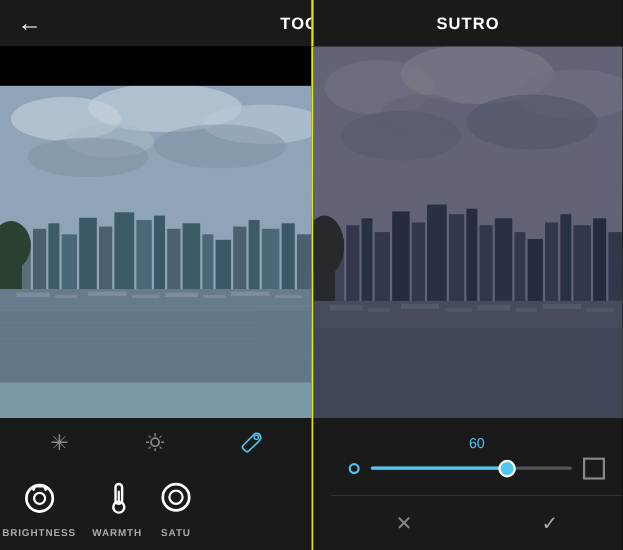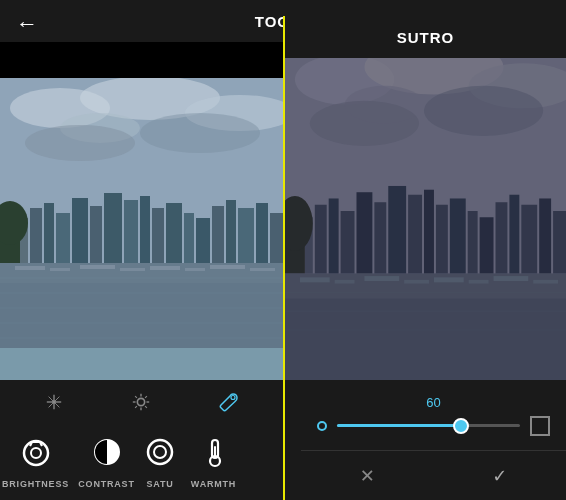--- a/index.html
+++ b/index.html
@@ -299,21 +299,21 @@
 
 <div style="position:relative; width:566px; height:500px; display:flex; flex-direction:column;">
 
   <div class="top-bar" style="position:relative; z-index:10;">
     <div class="top-bar-left">
       <span class="back-arrow">←</span>
     </div>
     <span class="top-bar-title">TOOLS</span>
     <span class="top-bar-next">NEXT</span>
 
-    <div style="position:absolute; left:283px; right:0; top:16px; height:42px; background:#1a1a1a; display:flex; align-items:center; justify-content:center; border-left:2px solid #e8e800;">
+    <div style="position:absolute; left:283px; right:0; top:0; height:42px; background:#1a1a1a; display:flex; align-items:center; justify-content:center; border-left:2px solid #e8e800;">
       <span style="color:#fff; font-size:15px; font-weight:600; letter-spacing:1px;">SUTRO</span>
     </div>
   </div>
 
   <div class="main-content">
 
     <div class="left-panel">
       <div class="image-left">
 
         <svg class="photo-overlay" viewBox="0 0 283 270" preserveAspectRatio="none">
@@ -409,49 +409,40 @@
             <div class="adjust-item-icon">
               <svg width="32" height="32" viewBox="0 0 32 32">
                 <circle cx="16" cy="17" r="12" fill="none" stroke="white" stroke-width="2.5"></circle>
                 <path d="M10 10 L12 6 L20 6 L22 10" fill="none" stroke="white" stroke-width="2.2"></path>
                 <circle cx="16" cy="17" r="5" fill="none" stroke="white" stroke-width="2"></circle>
               </svg>
             </div>
             <span class="adjust-item-label">BRIGHTNESS</span>
           </div>
 
-          <div class="adjust-item">
-            <div class="adjust-item-icon">
-              <svg width="32" height="32" viewBox="0 0 32 32">
-                <circle cx="16" cy="16" r="12" fill="white" stroke="white" stroke-width="2"></circle>
-                <path d="M16 4 A12 12 0 0 0 16 28 Z" fill="black"></path>
-              </svg>
-            </div>
-            <span class="adjust-item-label">CONTRAST</span>
-          </div>
-
-          <div class="adjust-item partial" style="overflow:hidden;">
-            <div class="adjust-item-icon">
-              <svg width="32" height="32" viewBox="0 0 32 32">
-                <circle cx="16" cy="16" r="12" fill="none" stroke="white" stroke-width="2.5"></circle>
-                <circle cx="16" cy="16" r="6" fill="none" stroke="white" stroke-width="2"></circle>
-              </svg>
-            </div>
-            <span class="adjust-item-label">SATU</span>
-          </div>
 
           <div class="adjust-item">
             <div class="adjust-item-icon">
               <svg width="32" height="32" viewBox="0 0 32 32">
                 <rect x="14" y="4" width="6" height="18" rx="3" fill="none" stroke="white" stroke-width="2.2"></rect>
                 <circle cx="17" cy="25" r="5" fill="none" stroke="white" stroke-width="2.2"></circle>
                 <rect x="16" y="10" width="2" height="12" rx="1" fill="white"></rect>
               </svg>
             </div>
             <span class="adjust-item-label">WARMTH</span>
+          </div>
+
+          <div class="adjust-item partial" style="overflow:hidden;">
+            <div class="adjust-item-icon">
+              <svg width="32" height="32" viewBox="0 0 32 32">
+                <circle cx="16" cy="16" r="12" fill="none" stroke="white" stroke-width="2.5"></circle>
+                <circle cx="16" cy="16" r="6" fill="none" stroke="white" stroke-width="2"></circle>
+              </svg>
+            </div>
+            <span class="adjust-item-label">SATU</span>
           </div>
 
         </div>
       </div>
     </div>
 
     <div class="right-panel" style="border-left:2px solid #e8e800;">
 
       <div class="image-right" style="flex:1; position:relative; overflow:hidden;">
         <svg style="position:absolute;inset:0;width:100%;height:100%;" viewBox="0 0 283 270" preserveAspectRatio="none">

